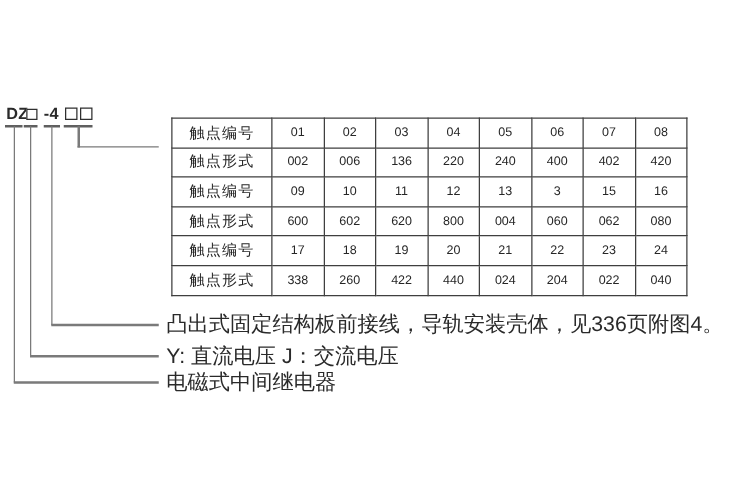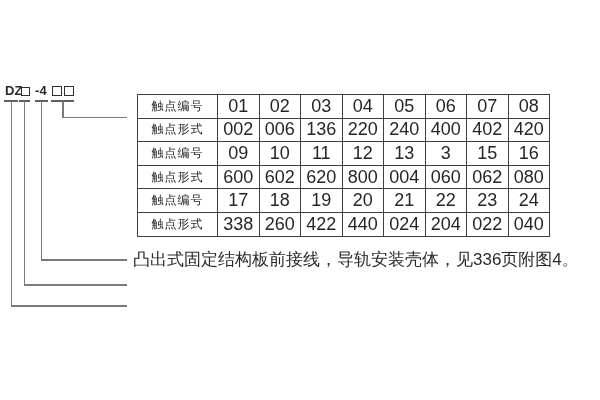--- a/index.html
+++ b/index.html
@@ -45,21 +45,21 @@
     table-layout: fixed;
     width: 412px;
     border-radius: 24px;
   }
   .ctable td {
     border: 1.4px solid #3f3f3f;
     height: 22.6px;
     padding: 0;
     text-align: center;
     vertical-align: middle;
-    font-size: 18px;
+    font-size: 10px;
     color: #262626;
     background: #ffffff;
   }
   .ctable td.hdr {
     font-size: 12px;
     letter-spacing: 1px;
   }
   
   .annot {
     position: absolute;
@@ -174,14 +174,16 @@
         <td>440</td>
         <td>024</td>
         <td>204</td>
         <td>022</td>
         <td>040</td>
       </tr>
     </tbody>
   </table>
 
   <div class="annot" style="top:253px;">凸出式固定结构板前接线，导轨安装壳体，见336页附图4。</div>
+  <div class="annot" style="top:278px;">Y: 直流电压  J：交流电压</div>
+  <div class="annot" style="top:299px;">电磁式中间继电器</div>
 
 </div>
 
 </body></html>

